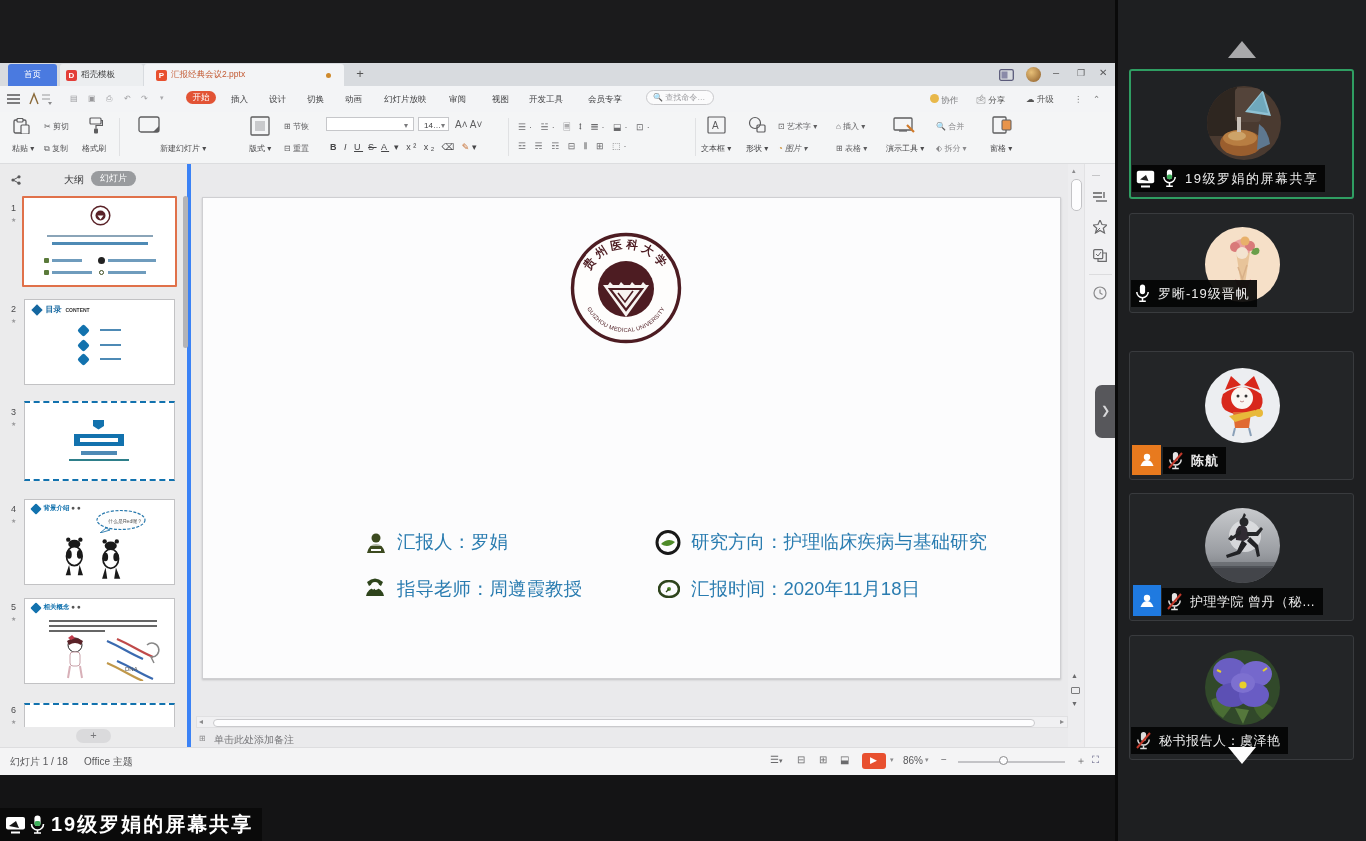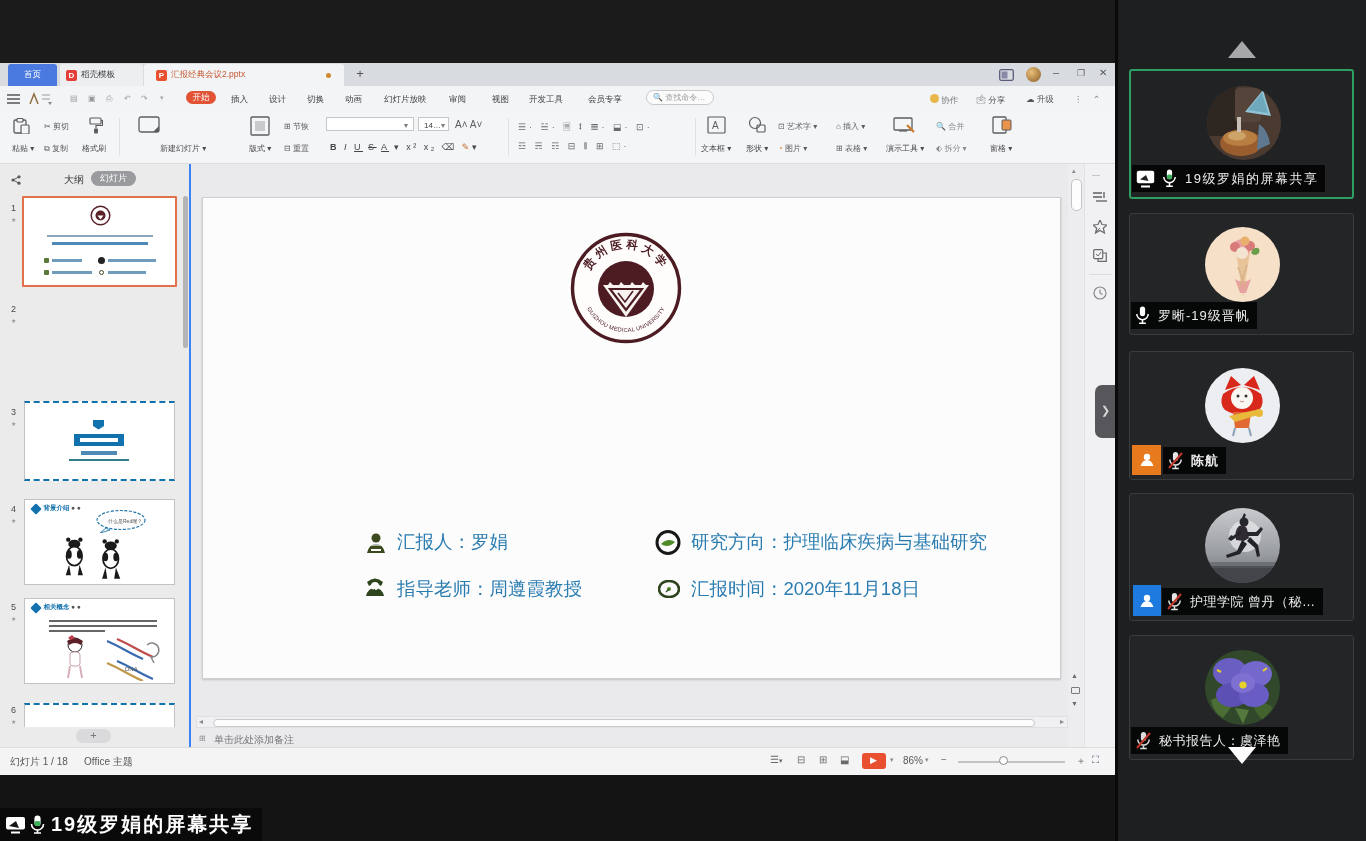--- a/index.html
+++ b/index.html
@@ -23,21 +23,21 @@
 .pill { position:absolute; left:186px; top:5px; width:30px; height:13px; background:#e25335; border-radius:7px; color:#fff; font-size:8.5px; text-align:center; line-height:13px; }
 #search { position:absolute; left:646px; top:4px; width:68px; height:15px; border:1px solid #c9c9cc; border-radius:8px; background:#fbfbfc; color:#9a9a9e; font-size:8px; line-height:13px; padding-left:6px; }
 
 #ribbon { position:absolute; left:0; top:49px; width:1115px; height:52px; background:#f4f5f6; border-bottom:1px solid #dcdddf; }
 .ric { position:absolute; color:#616163; }
 .rlab { position:absolute; font-size:8px; color:#4c4c4e; }
 .rsep { position:absolute; top:6px; width:1px; height:38px; background:#e0e1e3; }
 .combo { position:absolute; top:5px; height:14px; background:#fff; border:1px solid #c6c7ca; }
 
 #content { position:absolute; left:0; top:101px; width:1115px; height:583px; background:#eaebec; }
-#lpanel { position:absolute; left:0; top:0; width:191px; height:583px; background:#ebebec; border-right:2px solid #3b82f6; }
+#lpanel { position:absolute; left:0; top:0; width:191px; height:583px; background:#ebebec; border-right:4px solid #3b82f6; }
 #canvas { position:absolute; left:192px; top:0; width:876px; height:583px; background:#eaeaec; }
 #slide { position:absolute; left:10px; top:33px; width:859px; height:482px; background:#fcfcfd; border:1px solid #cfcfd2; box-shadow:0 1px 2px rgba(0,0,0,.18); }
 .th { left:23.5px; width:151px; background:#fff; border:1px solid #c2c2c4; }
 .thnum { left:11px; font-size:9px; color:#4a4a4c; }
 .thstar { left:11px; font-size:6px; color:#9a9a9c; }
 .dia { width:9px; height:9px; background:#1272ae; transform:rotate(45deg); border-radius:2px; }
 .itxt { font-size:18.5px; color:#2a7cb0; }
 
 #statusbar { position:absolute; left:0; top:684px; width:1115px; height:28px; background:#f4f4f5; border-top:1px solid #dddddf; font-size:10px; color:#58585a; }
 
@@ -158,21 +158,21 @@
           <rect x="1" y="1" width="17" height="16" rx="1" fill="none" stroke="#5d5d5f" stroke-width="1.2"></rect>
           <text x="5" y="13" font-size="10" fill="#5d5d5f">A</text>
         </svg>
       <span class="rlab" style="left:701px;top:31px;">文本框 ▾</span>
       <svg class="ric" style="left:748px;top:4px;" width="19" height="18" viewBox="0 0 19 18">
           <circle cx="7" cy="7" r="5.5" fill="none" stroke="#5d5d5f" stroke-width="1.2"></circle>
           <rect x="9" y="9" width="8" height="7" rx="1" fill="none" stroke="#5d5d5f" stroke-width="1.2"></rect>
         </svg>
       <span class="rlab" style="left:746px;top:31px;">形状 ▾</span>
       <span class="rlab" style="left:778px;top:9px;color:#5d5d5f;">⊡ 艺术字 ▾</span>
-      <span class="rlab" style="left:778px;top:31px;color:#5d5d5f;"><span style="color:#c98a2c;">◔</span> 图片 ▾</span>
+      <span class="rlab" style="left:778px;top:31px;color:#5d5d5f;font-style:italic;"><span style="color:#c98a2c;">◔</span> 图片 ▾</span>
       <span class="rlab" style="left:836px;top:9px;color:#5d5d5f;">⌂ 插入 ▾</span>
       <span class="rlab" style="left:836px;top:31px;color:#5d5d5f;">⊞ 表格 ▾</span>
       <svg class="ric" style="left:893px;top:5px;" width="22" height="17" viewBox="0 0 22 17">
           <rect x="1" y="1" width="18" height="12" rx="1" fill="none" stroke="#5d5d5f" stroke-width="1.3"></rect>
           <path d="M14 8 l7 7" stroke="#d07a2a" stroke-width="2.2"></path>
           <path d="M6 14 h8" stroke="#5d5d5f" stroke-width="1.2"></path>
         </svg>
       <span class="rlab" style="left:886px;top:31px;">演示工具 ▾</span>
       <span class="rlab" style="left:936px;top:9px;color:#8a8a8c;">🔍 合并</span>
       <span class="rlab" style="left:936px;top:31px;color:#8a8a8c;">⬖ 拆分 ▾</span>
@@ -218,20 +218,31 @@
           <div class="abs" style="left:20px;top:60px;width:5px;height:5px;background:#5a7a3a;border-radius:1px;"></div>
           <div class="abs" style="left:28px;top:61px;width:30px;height:3px;background:#6f9cbd;"></div>
           <div class="abs" style="left:74px;top:59px;width:7px;height:7px;background:#222;border-radius:50%;"></div>
           <div class="abs" style="left:84px;top:61px;width:48px;height:3px;background:#6f9cbd;"></div>
           <div class="abs" style="left:20px;top:72px;width:5px;height:5px;background:#5a7a3a;border-radius:1px;"></div>
           <div class="abs" style="left:28px;top:73px;width:40px;height:3px;background:#6f9cbd;"></div>
           <div class="abs" style="left:75px;top:72px;width:5px;height:5px;border:1.2px solid #3a4a1e;border-radius:50%;"></div>
           <div class="abs" style="left:84px;top:73px;width:38px;height:3px;background:#6f9cbd;"></div>
         </div>
 
+        <div class="abs th" style="top:134.5px;height:86px;">
+          <div class="abs" style="left:8px;top:6px;width:8px;height:8px;background:#1467a0;transform:rotate(45deg);"></div>
+          <span class="abs" style="left:21px;top:4px;font-size:8px;color:#1467a0;font-weight:bold;">目录</span>
+          <span class="abs" style="left:41px;top:7px;font-size:5px;color:#333;font-weight:bold;">CONTENT</span>
+          <div class="abs dia" style="left:54px;top:26px;"></div>
+            <div class="abs" style="left:75px;top:29px;width:21px;height:2.5px;background:#4e8ab5;"></div>
+          <div class="abs dia" style="left:54px;top:41px;"></div>
+            <div class="abs" style="left:75px;top:44px;width:21px;height:2.5px;background:#4e8ab5;"></div>
+          <div class="abs dia" style="left:54px;top:55px;"></div>
+            <div class="abs" style="left:75px;top:58px;width:21px;height:2.5px;background:#4e8ab5;"></div>
+        </div>
 
         <div class="abs th" style="top:237px;height:80px;border-top:2.5px dashed #1272ae;border-bottom:2.5px dashed #1272ae;">
           <svg class="abs" style="left:67px;top:16px;" width="13" height="11" viewBox="0 0 13 11">
               <path d="M1 1 h11 v6 l-5.5 3.5 L1 7 z" fill="#1272ae"></path>
             </svg>
           <div class="abs" style="left:49px;top:31px;width:50px;height:12px;background:#1272ae;"></div>
           <div class="abs" style="left:55px;top:35px;width:38px;height:4px;background:#fff;"></div>
           <div class="abs" style="left:56px;top:48px;width:36px;height:3.5px;background:#4e8ab5;"></div>
           <div class="abs" style="left:44px;top:56px;width:60px;height:2px;background:#2e7f8a;"></div>
         </div>
@@ -444,21 +455,21 @@
         <svg width="15" height="19" viewBox="0 0 15 19" style="margin-right:8px;">
             <rect x="4.9" y="0.6" width="5.2" height="9.6" rx="2.6" fill="#fff"></rect>
             <rect x="4.9" y="5.6" width="5.2" height="4.6" rx="2" fill="#3db05a"></rect>
             <path d="M1.8 8 a5.7 5.7 0 0 0 11.4 0" fill="none" stroke="#fff" stroke-width="1.5"></path>
             <path d="M7.5 14 v2.6 M4.2 17.2 h6.6" stroke="#fff" stroke-width="1.5"></path>
           </svg>
         <span style="letter-spacing:1.5px;">19级罗娟的屏幕共享</span>
       </div>
     </div>
 
-    <div class="tile" style="top:213px;height:122px;">
+    <div class="tile" style="top:213px;height:100px;">
       <svg class="abs" style="left:75px;top:13px;" width="75" height="75" viewBox="0 0 75 75">
         <defs>
             <clipPath id="c2">
               <circle cx="37.5" cy="37.5" r="37.5"></circle>
             </clipPath>
           </defs>
         <g clip-path="url(#c2)">
           <rect width="75" height="75" fill="#f6e0c8"></rect>
           <path d="M30 18 L38 70 L46 18 z" fill="#e8c49a"></path>
           <path d="M28 16 q10 -8 20 0 l-4 10 h-12 z" fill="#e8a0a0"></path>

